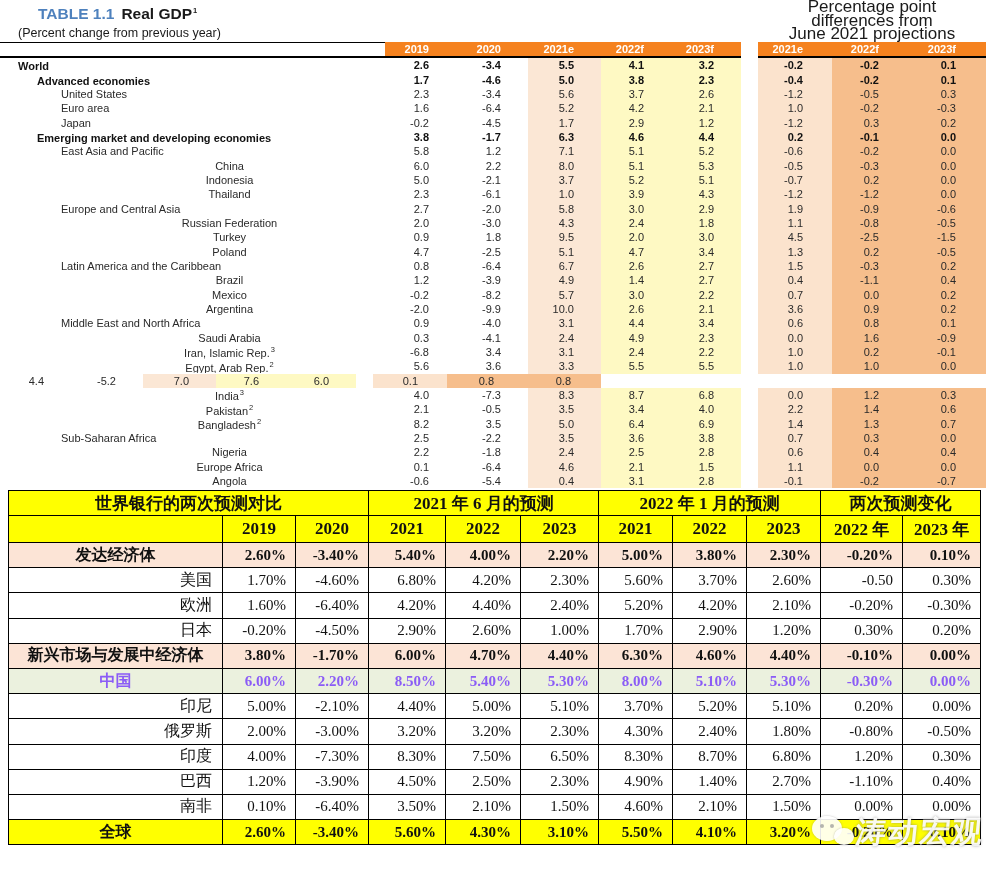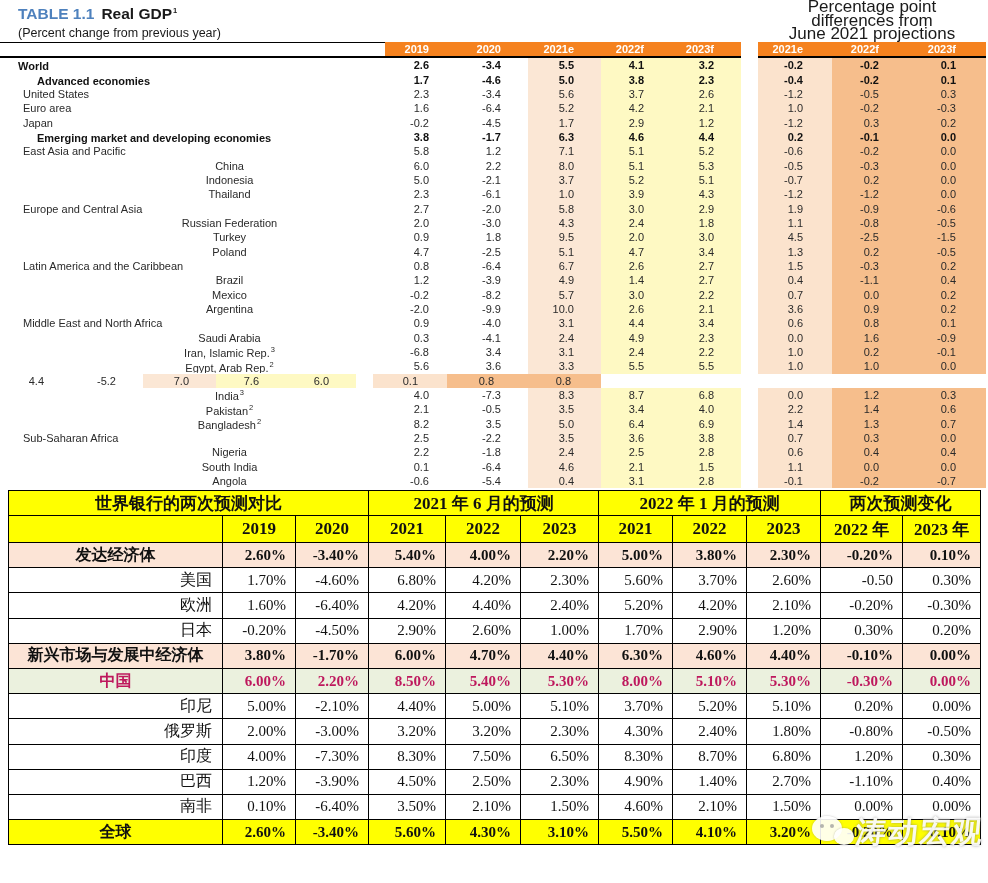--- a/index.html
+++ b/index.html
@@ -2,21 +2,21 @@
 <html><head>
 <meta charset="utf-8">
 <style>
   html,body{margin:0;padding:0;background:#fff;}
   .page{position:relative;width:988px;height:883px;background:#fff;overflow:hidden;
         font-family:"Liberation Sans","DejaVu Sans",sans-serif;color:#222;}
 
   
   .top{position:absolute;left:0;top:0;width:988px;height:490px;}
   .title-line{position:absolute;left:18px;top:5px;font-size:15.5px;font-weight:bold;white-space:nowrap;}
-  .t-num{color:#4E81BD;}
+  .t-num{color:#4E81BD;margin-left:20px;}
   .t-name{color:#1a1a1a;margin-left:7px;}
   .t-name sup,.gdp-label sup{font-size:7.5px;vertical-align:super;margin-left:1px;}
   .subtitle{position:absolute;left:18px;top:26px;font-size:12.5px;color:#1a1a1a;}
   .right-note{position:absolute;left:758px;top:0;width:228px;text-align:center;
               font-size:17px;line-height:13.5px;color:#1a1a1a;}
 
   .gdp{position:absolute;left:0;top:42px;width:986px;}
   .gdp-head{display:flex;height:14px;align-items:center;font-size:11px;}
   .head-label{width:385px;height:14px;border-top:1.5px solid #000;box-sizing:border-box;}
   .head-main{width:356px;height:14px;background:#F5821F;display:flex;align-items:center;
@@ -25,21 +25,21 @@
   .head-diff{width:228px;height:14px;background:#F5821F;display:flex;align-items:center;
              color:#fff;font-weight:bold;}
   .rule{display:flex;}
   .rule-a{width:741px;height:2px;background:#000;}
   .rule-gap{width:17px;height:2px;}
   .rule-b{width:228px;height:2px;background:#000;}
 
   .gdp-row{display:flex;height:14.35px;align-items:center;font-size:11px;color:#2a2a2a;}
   .gdp-row.b{font-weight:bold;color:#111;align-items:flex-end;}
   .gdp-label{width:385px;box-sizing:border-box;white-space:nowrap;overflow:hidden;}
-  .ind0{padding-left:18px;}.ind1{padding-left:37px;}.ind2{padding-left:23px;}.ind3{padding-left:74px;text-align:center;}
+  .ind0{padding-left:18px;}.ind1{padding-left:37px;}.ind2{padding-left:61px;}.ind3{padding-left:74px;text-align:center;}
   .cell{box-sizing:border-box;height:100%;display:flex;align-items:center;justify-content:flex-end;}
   .w0{width:71px;padding-right:27px;}.w1{width:72px;padding-right:27px;}
   .w2{width:73px;padding-right:27px;}.w3{width:67px;padding-right:24px;}
   .w4{width:73px;padding-right:27px;}
   .dw0{width:74px;padding-right:29px;}.dw1{width:78px;padding-right:31px;}.dw2{width:76px;padding-right:30px;}
   .gapcol{width:17px;height:100%;}
   .bg-l{background:#FBE7D5;}
   .bg-m{background:#fef9c3;}
   .bg-dl{background:#FBE3CD;}
   .bg-dm{background:#F6BE8C;}
@@ -49,21 +49,21 @@
   .cn-table{position:absolute;left:8px;top:490px;width:972px;border-collapse:collapse;
             table-layout:fixed;font-family:"Liberation Serif","DejaVu Serif",serif;color:#111;padding-left:40px;}
   .cn-table td{border:1.5px solid #000;padding:0;overflow:hidden;white-space:nowrap;box-sizing:border-box;}
   .cn-table tr.r-h1 td{height:25px;background:#FFFF00;font-weight:bold;font-size:17px;text-align:center;}
   .cn-table tr.r-h2 td{height:27px;background:#FFFF00;font-weight:bold;font-size:17px;text-align:center;}
   .cn-table tr.r-data td{height:25.2px;font-size:15px;}
   .lab-country{text-align:right;padding-right:10px !important;font-size:16px !important;}
   .lab-category{text-align:center;font-weight:bold;font-size:16px !important;}
   .val{text-align:right;padding-right:9px !important;}
   tr.row-category td{background:#FCE4D6;font-weight:bold;}
-  tr.row-china td{background:#EBF1DE;color:#be185d;font-weight:bold;}
+  tr.row-china td{background:#EBF1DE;color:#8b5cf6;font-weight:bold;}
   tr.row-total td{background:#FFFF00;font-weight:bold;}
 
   
   .watermark{position:absolute;left:810px;top:810px;display:flex;align-items:center;
              pointer-events:none;z-index:5;}
   .wm-icon{position:relative;width:46px;height:44px;flex:0 0 auto;}
   .wm-bub1{position:absolute;left:2px;top:6px;width:30px;height:25px;border-radius:50%;
            background:rgba(255,255,255,0.9);box-shadow:0 0 2px rgba(120,120,120,0.55);}
   .wm-bub2{position:absolute;left:24px;top:18px;width:20px;height:17px;border-radius:50%;
            background:rgba(255,255,255,0.9);box-shadow:0 0 2px rgba(120,120,120,0.55);}
@@ -441,21 +441,21 @@
             <div class="cell w1">-1.8</div>
             <div class="cell w2 bg-l">2.4</div>
             <div class="cell w3 bg-m">2.5</div>
             <div class="cell w4 bg-m">2.8</div>
             <div class="gapcol"></div>
             <div class="cell dw0 bg-dl">0.6</div>
             <div class="cell dw1 bg-dm">0.4</div>
             <div class="cell dw2 bg-dm">0.4</div>
           </div>
           <div class="gdp-row">
-            <div class="gdp-label ind3">South India</div>
+            <div class="gdp-label ind3">Europe Africa</div>
             <div class="cell w0">0.1</div>
             <div class="cell w1">-6.4</div>
             <div class="cell w2 bg-l">4.6</div>
             <div class="cell w3 bg-m">2.1</div>
             <div class="cell w4 bg-m">1.5</div>
             <div class="gapcol"></div>
             <div class="cell dw0 bg-dl">1.1</div>
             <div class="cell dw1 bg-dm">0.0</div>
             <div class="cell dw2 bg-dm">0.0</div>
           </div>

